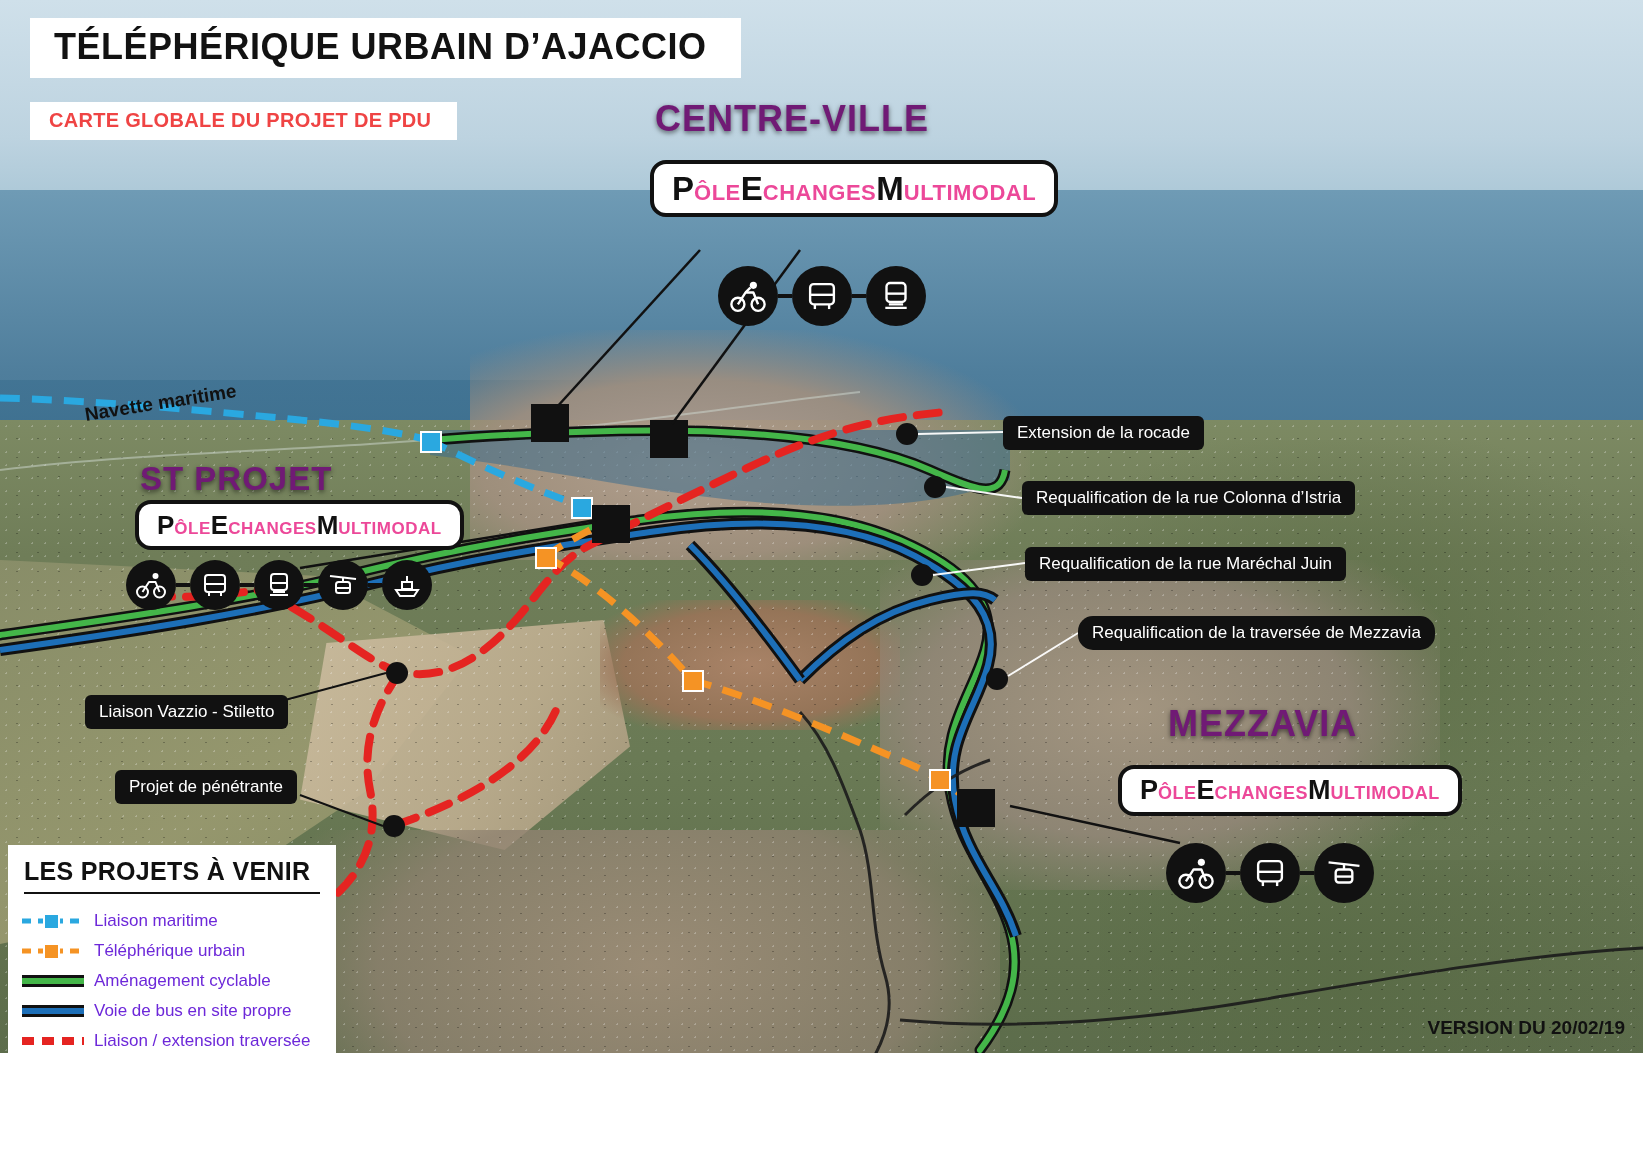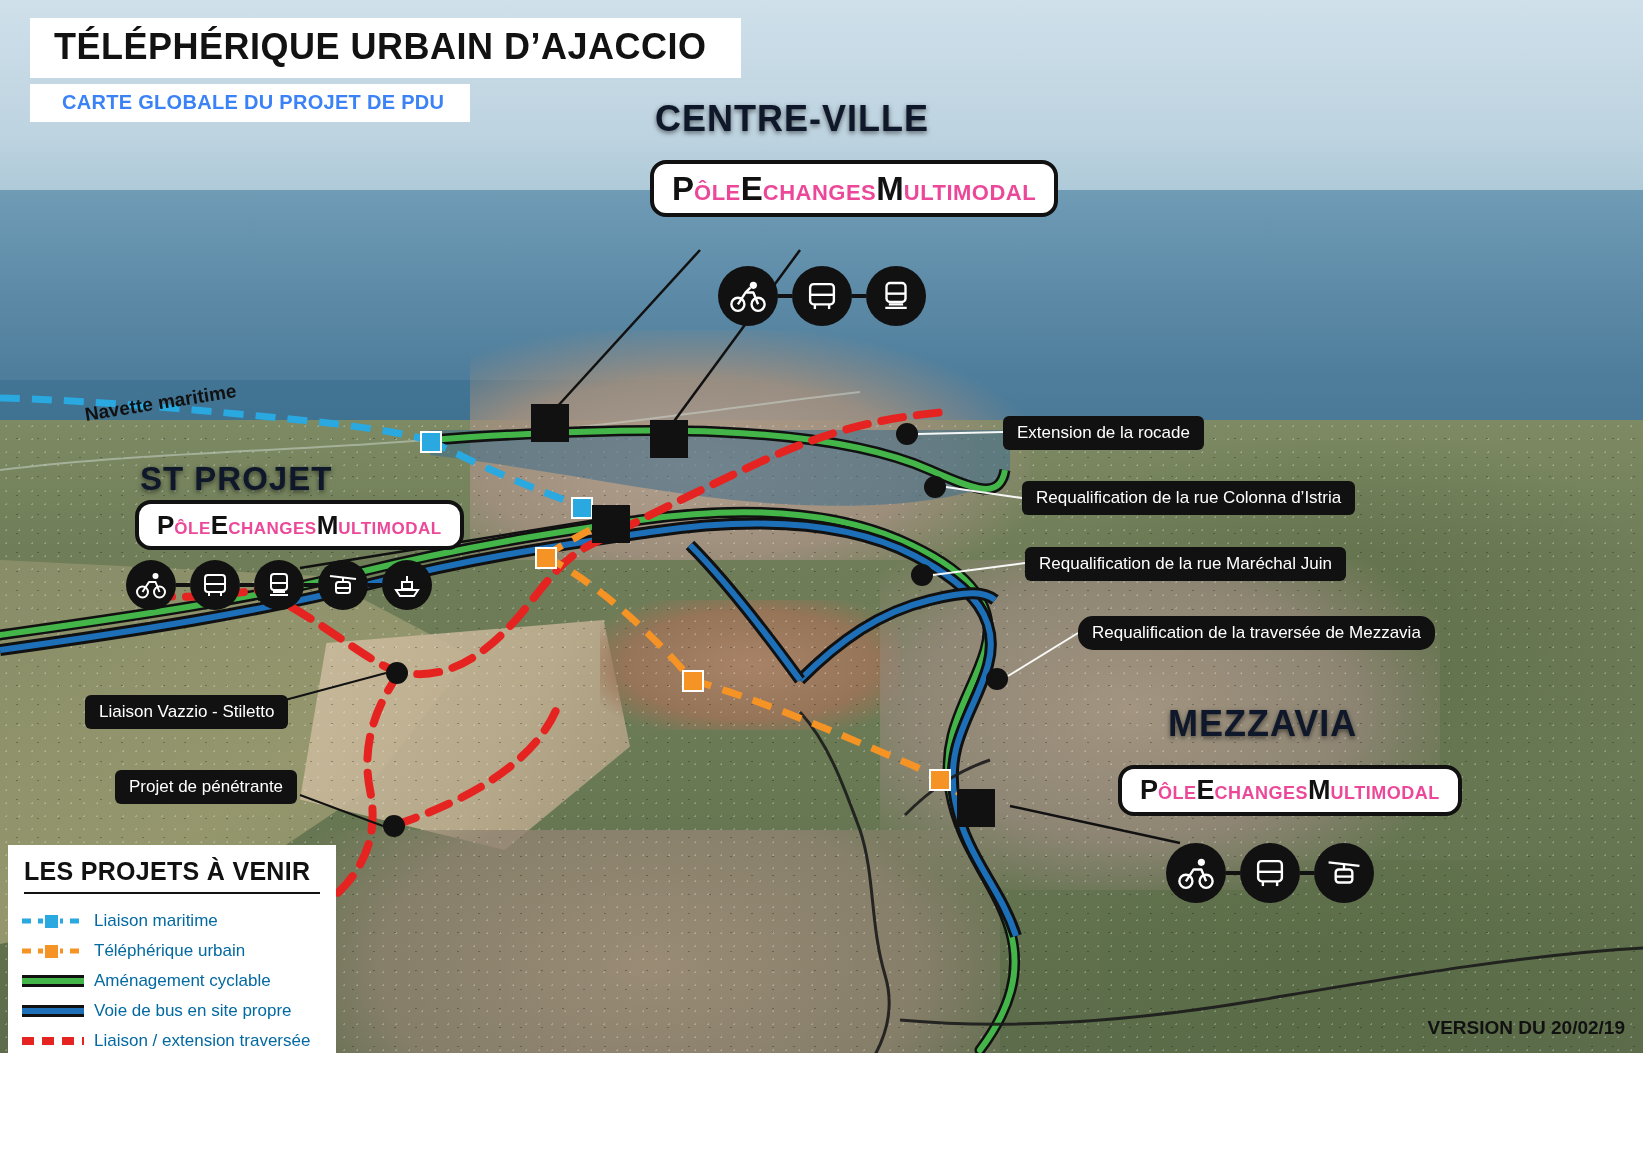--- a/index.html
+++ b/index.html
@@ -42,23 +42,23 @@
         radial-gradient(#fff 1px,transparent 1px),
         radial-gradient(#000 1px,transparent 1px);
       background-size:13px 13px,21px 19px;background-position:0 0,7px 9px;}
 
   
   svg#routes{position:absolute;left:0;top:0;width:1643px;height:1171px;}
 
   
   .wbox{position:absolute;background:#fff;}
   #title{left:30px;top:18px;padding:8px 34px 10px 24px;font-size:36px;font-weight:bold;letter-spacing:.5px;color:#121212;}
-  #subtitle{left:30px;top:84px;padding:7px 26px 8px 32px;font-size:20px;font-weight:bold;letter-spacing:.3px;color:#3b82f6;}
-
-  .citylabel{position:absolute;color:#0f172a;font-size:36px;font-weight:600;letter-spacing:1px;
+  #subtitle{left:30px;top:102px;padding:7px 26px 8px 19px;font-size:20px;font-weight:bold;letter-spacing:.3px;color:#ef4444;}
+
+  .citylabel{position:absolute;color:#701a75;font-size:36px;font-weight:600;letter-spacing:1px;
       text-shadow:0 2px 5px rgba(0,0,0,.55);}
   #lbl-centre{left:655px;top:98px;}
   #lbl-stjo{left:140px;top:460px;font-size:33px;}
   #lbl-mezz{left:1168px;top:703px;}
 
   .pem{position:absolute;background:#fff;border:4px solid #111;border-radius:16px;
       padding:8px 18px;display:flex;align-items:baseline;white-space:nowrap;}
   .pem .big{font-size:33px;font-weight:600;color:#111;line-height:1;}
   .pem .sml{font-size:22px;font-weight:600;color:#ec4899;line-height:1;letter-spacing:.5px;}
   #pem-centre{left:650px;top:160px;}
@@ -79,21 +79,21 @@
 
   .callout{position:absolute;background:#111;color:#fff;border-radius:6px;
       padding:7px 14px;font-size:17px;white-space:nowrap;}
 
   
   #legend{position:absolute;left:8px;top:845px;width:300px;background:#fff;padding:12px 14px 20px 14px;}
   #legend h3{margin:0 0 6px 2px;font-size:25px;font-weight:600;color:#111;letter-spacing:.3px;}
   #legend .rule{height:2px;background:#111;margin:0 2px 12px 2px;}
   .lrow{display:flex;align-items:center;height:30px;}
   .lrow .sample{width:62px;height:22px;margin-right:10px;position:relative;}
-  .lrow .txt{font-size:17px;color:#0369a1;}
+  .lrow .txt{font-size:17px;color:#6d28d9;}
 
   #version{position:absolute;right:18px;bottom:14px;font-size:19px;font-weight:bold;color:#111;}
   .navlbl{position:absolute;left:84px;top:392px;transform:rotate(-9deg);color:#111;font-size:19px;font-weight:600;}
 </style>
 </head>
 <body>
 
 <div id="stage">
 
   <div class="layer" id="sky"></div>

